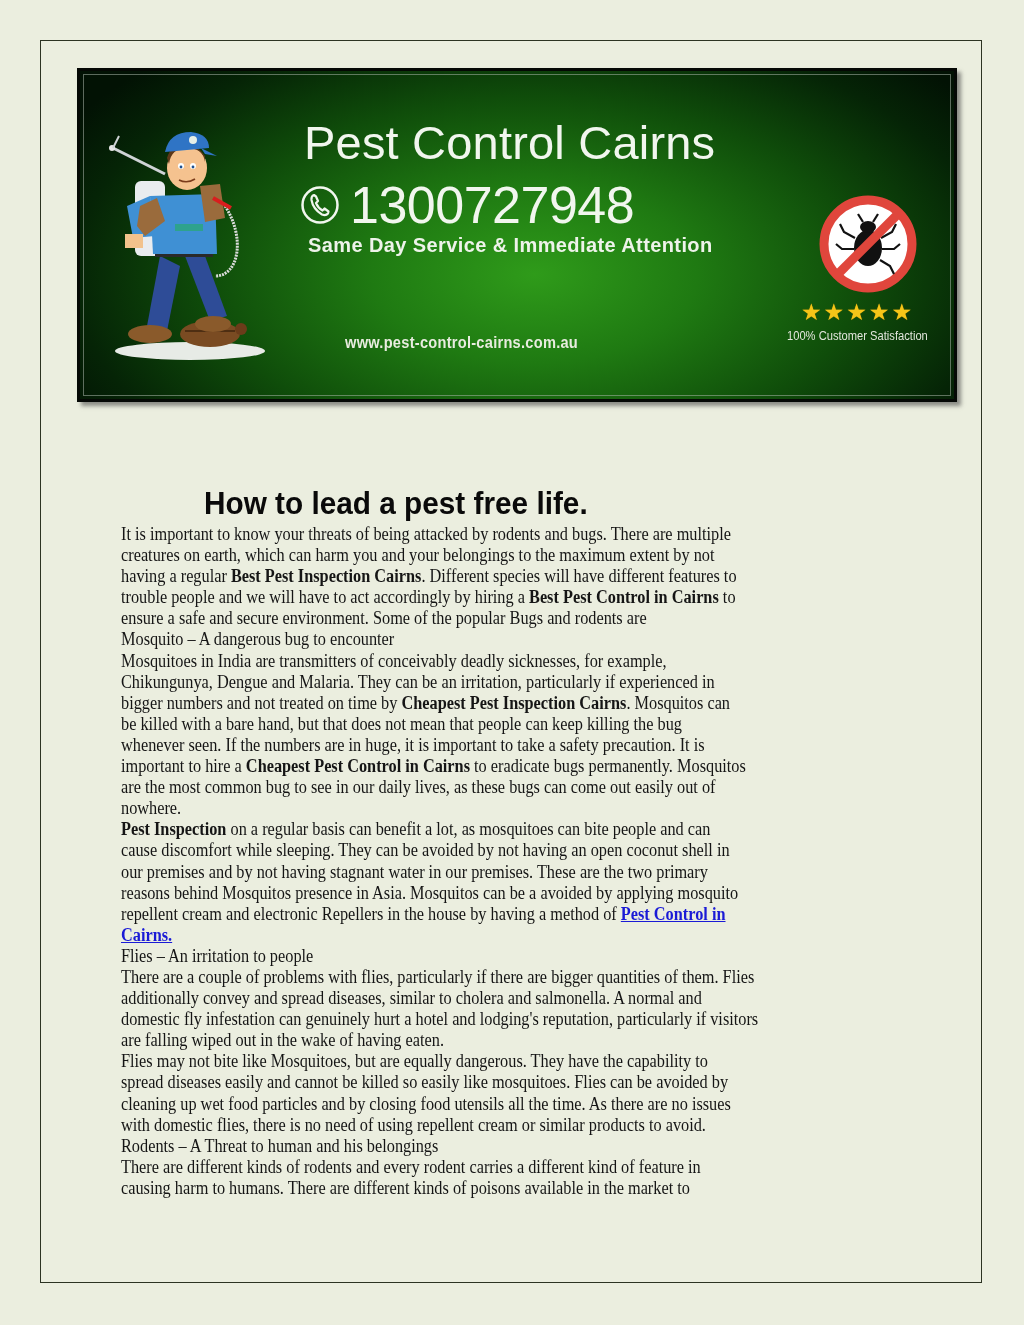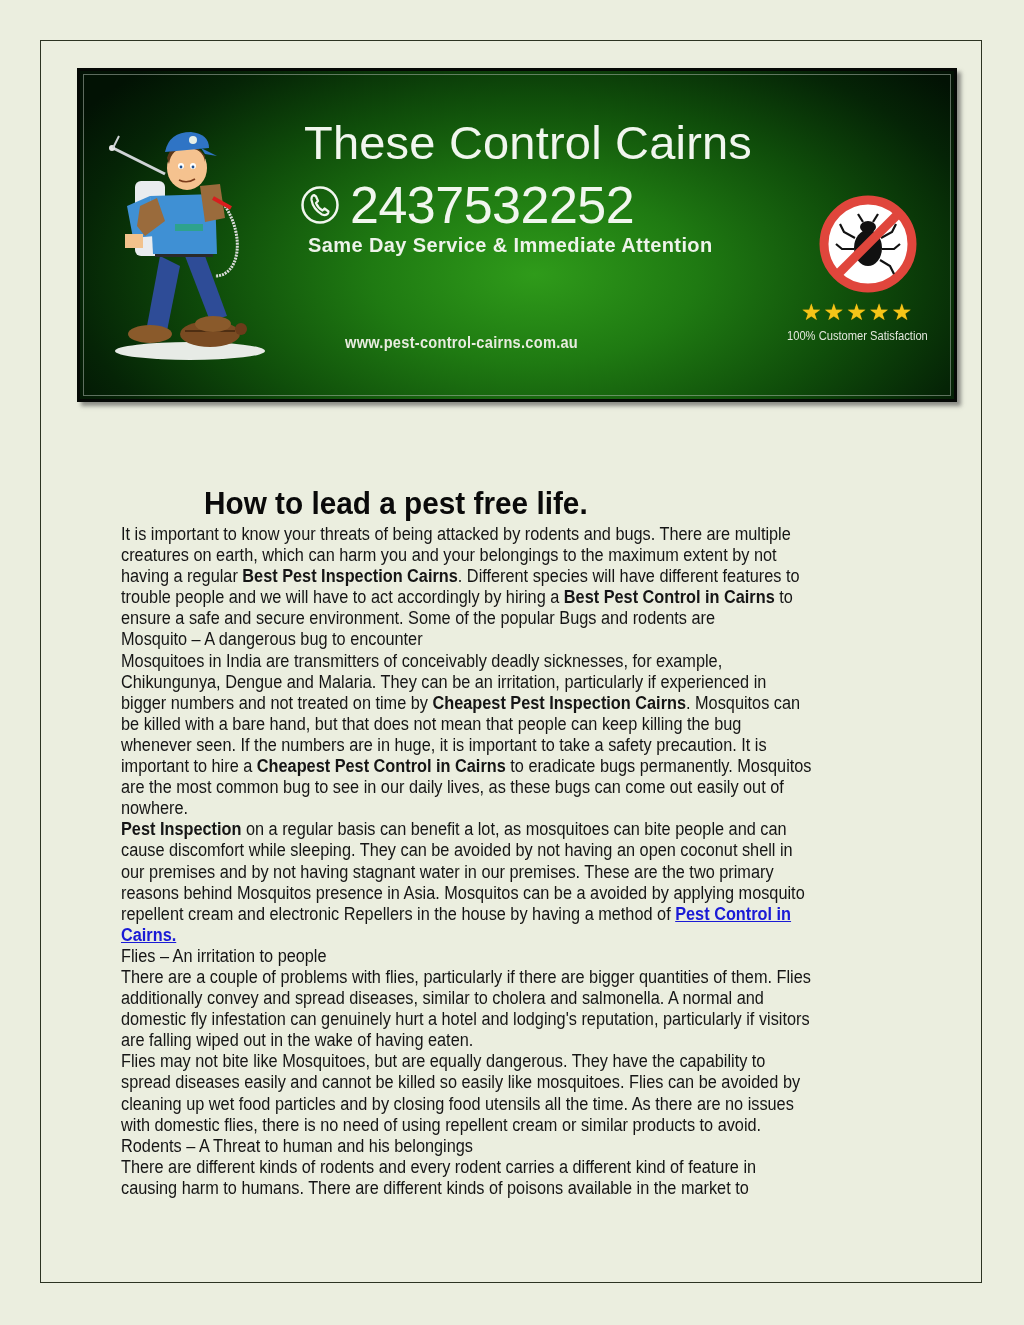--- a/index.html
+++ b/index.html
@@ -68,20 +68,21 @@
   }
 
   .heading {
     position: absolute; left: 204px; top: 485px;
     font-size: 32px; font-weight: bold; color: #0a0a0a; white-space: nowrap;
     display: inline-block; transform: scaleX(0.93); transform-origin: left center;
   }
   .body-text {
     position: absolute; left: 121px; top: 524px;
     width: 840px;
+    font-family: Liberation Serif, serif;
   }
   .line {
     height: 21.1px; line-height: 21.1px;
     font-size: 18px; white-space: nowrap; color: #151515;
     transform: scaleX(0.905); transform-origin: left center;
   }
   .line b { font-weight: bold; }
   .link { color: #1a1ad6; font-weight: bold; text-decoration: underline; cursor: pointer; }
 </style>
 </head>
@@ -135,28 +136,28 @@
 
     <circle cx="76" cy="40" r="3" fill="#fff"></circle>
       <circle cx="88" cy="40" r="3" fill="#fff"></circle>
     <circle cx="76" cy="41" r="1.4" fill="#1d4f8f"></circle>
       <circle cx="88" cy="41" r="1.4" fill="#1d4f8f"></circle>
     <path d="M74 54 Q82 58 90 53" stroke="#7a3b1a" stroke-width="1.6" fill="none"></path>
 
     <rect x="70" y="98" width="28" height="7" fill="#2aa67a" opacity="0.8"></rect>
   </svg>
 
-  <div class="b-title">These Control Cairns</div>
+  <div class="b-title">Pest Control Cairns</div>
 
   <div class="b-phone">
     <svg class="phone-icon" viewBox="0 0 40 40">
       <circle cx="20" cy="20" r="17.5" fill="none" stroke="#f1f6ee" stroke-width="2.5"></circle>
       <path d="M14 10 Q11 11 11.5 15 Q13 24 22 29.5 Q26 31 28 28.5 L28.5 26.5 L24.5 23.5 L22.5 25.5 Q18 23 16 18 L18 16 L16 11.5 Z" fill="none" stroke="#f1f6ee" stroke-width="2.2" stroke-linejoin="round"></path>
     </svg>
-    <span class="b-phone-num">2437532252</span>
+    <span class="b-phone-num">1300727948</span>
   </div>
 
   <div class="b-tagline">Same Day Service &amp; Immediate Attention</div>
 
 
   <div class="b-url">www.pest-control-cairns.com.au</div>
 
   <svg class="no-bug" viewBox="0 0 100 100">
     <circle cx="50" cy="50" r="44" fill="#ffffff" stroke="#e0463c" stroke-width="9"></circle>
 

